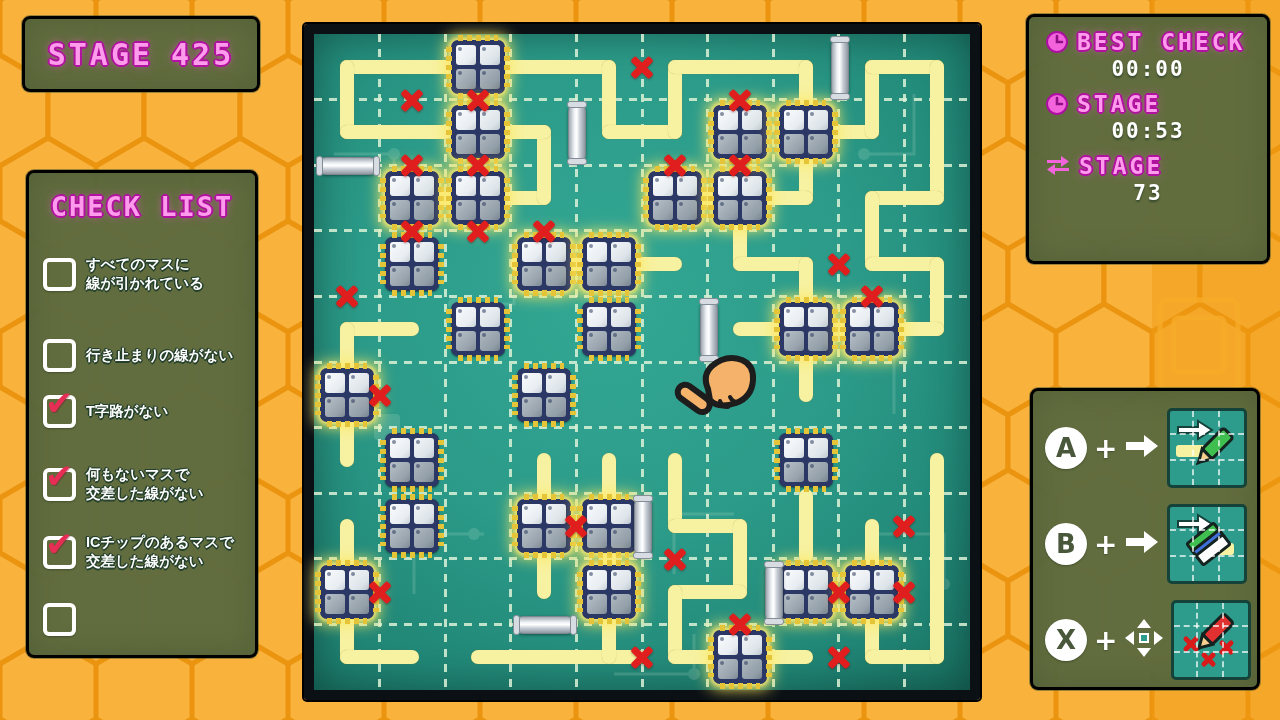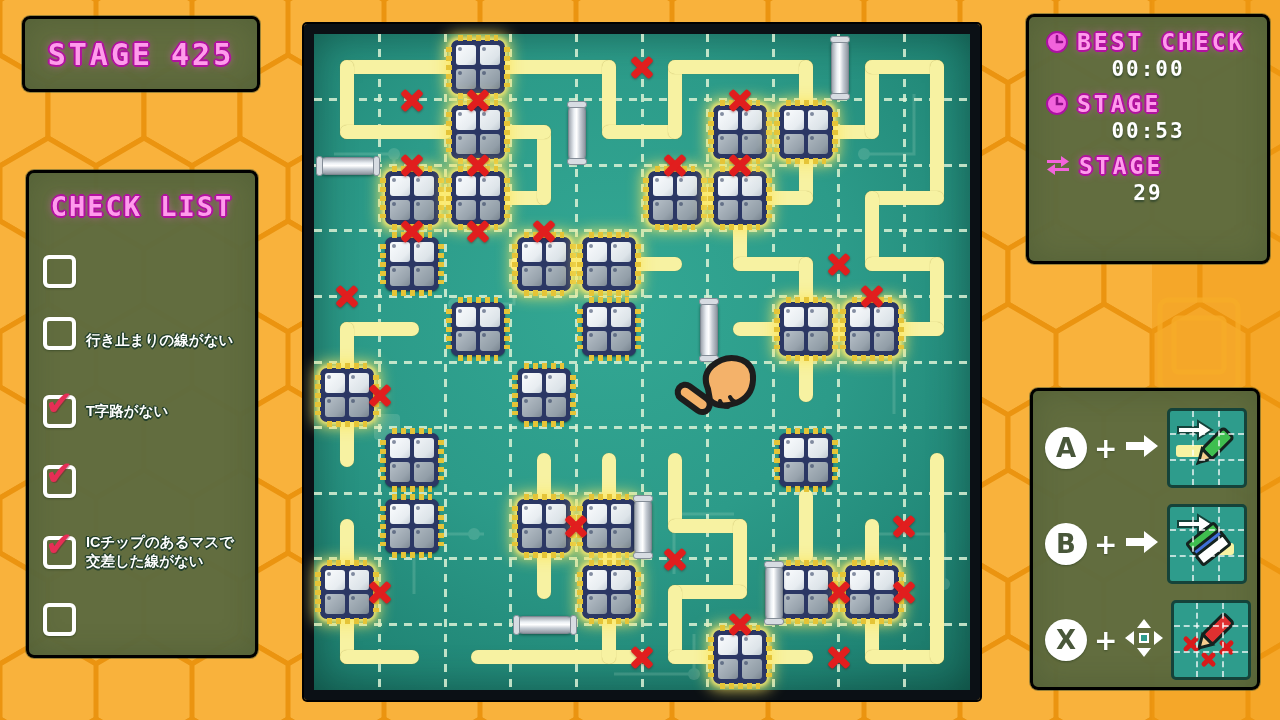--- a/index.html
+++ b/index.html
@@ -144,31 +144,35 @@
 <div class="panel" id="stage-panel">
   <span class="pixel t">STAGE</span>
   <span class="pixel t">425</span>
 </div>
 
 <div class="panel" id="checklist-panel">
   <div class="pixel" id="checklist-title">CHECK LIST</div>
   <div id="chk-items">
       <div class="chk-item" style="top: 82px;">
         <span class="chk-box"></span>
-      </div>
-      <div class="chk-item" style="top: 144px; align-items: flex-end;">
+        <span class="chk-label">すべてのマスに
+線が引かれている</span>
+      </div>
+      <div class="chk-item" style="top: 166px;">
         <span class="chk-box"></span>
         <span class="chk-label">行き止まりの線がない</span>
       </div>
       <div class="chk-item" style="top: 222px;">
         <span class="chk-box checked"></span>
         <span class="chk-label">T字路がない</span>
       </div>
       <div class="chk-item" style="top: 292px;">
         <span class="chk-box checked"></span>
+        <span class="chk-label">何もないマスで
+交差した線がない</span>
       </div>
       <div class="chk-item" style="top: 360px;">
         <span class="chk-box checked"></span>
         <span class="chk-label">ICチップのあるマスで
 交差した線がない</span>
       </div>
       <div class="chk-item" style="top: 430px;">
         <span class="chk-box"></span>
       </div>
     </div>
@@ -191,21 +195,21 @@
     <span class="pixel">STAGE</span>
   </div>
   <div class="stat-value whiteval">00:53</div>
   <div class="stat-label">
     <svg width="26" height="22" viewBox="0 0 26 22">
       <path d="M2 7 H16 V3 L24 8.5 L16 14 V10 H2 Z" fill="#F263DC" transform="translate(0,-2)"></path>
       <path d="M24 15 H10 V11 L2 16.5 L10 22 V18 H24 Z" fill="#F263DC" transform="translate(0,-2)"></path>
     </svg>
     <span class="pixel">STAGE</span>
   </div>
-  <div class="stat-value whiteval">29</div>
+  <div class="stat-value whiteval">73</div>
 </div>
 
 <div class="panel" id="controls-panel">
     <div class="ctl-row" style="top: 14px;">
       <span class="btn-circle">A</span>
       <span class="plus">+</span>
       <span><svg width="36" height="26" viewBox="0 0 36 26">
           <path d="M2 9 H20 V2 L34 13 L20 24 V17 H2 Z" fill="#fff"></path>
         </svg></span>
       <span class="mini-board"><i class="dashv" style="left:22px"></i><i class="dashv" style="left:48px"></i><i class="dashh" style="top:22px"></i><i class="dashh" style="top:48px"></i><svg class="tool" width="68" height="68" viewBox="0 0 68 68">

